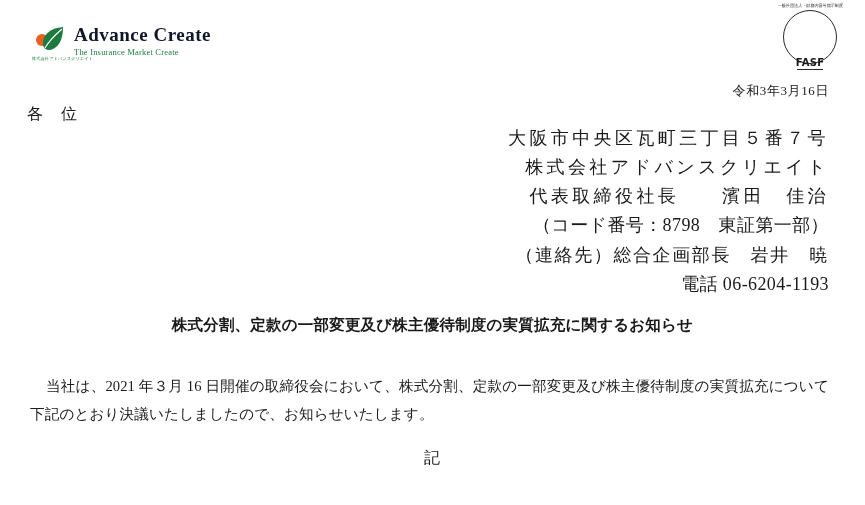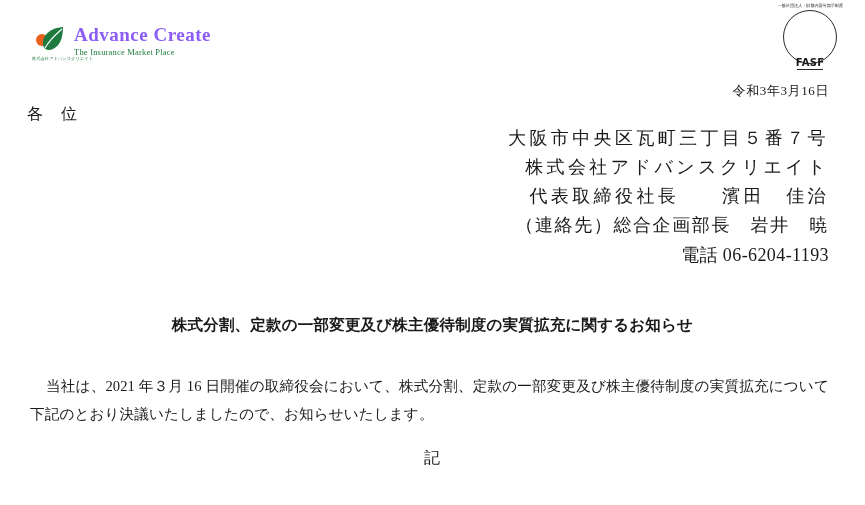--- a/index.html
+++ b/index.html
@@ -53,21 +53,21 @@
   }
   .logo-text {
     margin-left: 2px;
     margin-top: 3px;
   }
   .logo-title {
     font-family: "Liberation Serif", "DejaVu Serif", serif;
     font-weight: bold;
     font-size: 19px;
     letter-spacing: 0.5px;
-    color: #8b5cf6;
+    color: #0f172a;
     line-height: 1.05;
   }
   .logo-sub {
     font-family: "Liberation Serif", "DejaVu Serif", serif;
     font-size: 8.5px;
     color: #1f7a3f;
     letter-spacing: 0.2px;
     margin-top: 2px;
   }
   .logo-tiny {
@@ -207,41 +207,42 @@
     <div class="logo-mark">
       <div class="logo-dot"></div>
       <svg class="logo-leaf" viewBox="0 0 26 26">
         <path d="M23 1 C10 2 2 9 3 19 C4 24 9 25 13 23 C21 19 23 10 23 1 Z" fill="#1f7a3f"></path>
         <path d="M22 3 C15 9 9 15 5 22" stroke="#ffffff" stroke-width="1.1" fill="none"></path>
       </svg>
       <div class="logo-tiny">株式会社アドバンスクリエイト</div>
     </div>
     <div class="logo-text">
       <div class="logo-title">Advance Create</div>
-      <div class="logo-sub">The Insurance Market Place</div>
+      <div class="logo-sub">The Insurance Market Create</div>
     </div>
   </div>
 
   <div class="fasf-badge">
     <div class="fasf-top">一般社団法人・財務内容等開示制度</div>
     <svg class="fasf-leaf" viewBox="0 0 20 19">
       <path d="M10 0 C6 4 4 8 5 13 L9 13 L9 18 L11 18 L11 13 L15 13 C16 8 14 4 10 0 Z" fill="#1a1a1a"></path>
     </svg>
     <div class="fasf-name">FASF</div>
     <div class="fasf-rule"></div>
   </div>
 
   <div class="doc-date">令和3年3月16日</div>
 
   <div class="addressee">各　位</div>
 
   <div class="sender-block">
     <div class="sender-line">大阪市中央区瓦町三丁目５番７号</div>
     <div class="sender-line">株式会社アドバンスクリエイト</div>
     <div class="sender-line">代表取締役社長　　濱田　佳治</div>
+    <div class="sender-line tight">（コード番号：8798　東証第一部）</div>
     <div class="sender-line semi">（連絡先）総合企画部長　岩井　暁</div>
     <div class="sender-line tight">電話 06-6204-1193</div>
   </div>
 
   <div class="doc-title">株式分割、定款の一部変更及び株主優待制度の実質拡充に関するお知らせ</div>
 
   <div class="body-para">
     <span class="indent"></span><span>当社は、2021 年３月 16 日開催の取締役会において、株式分割、定款の一部変更及び株主優待制度の実質拡充について下記のとおり決議いたしましたので、お知らせいたします。</span>
   </div>
 

